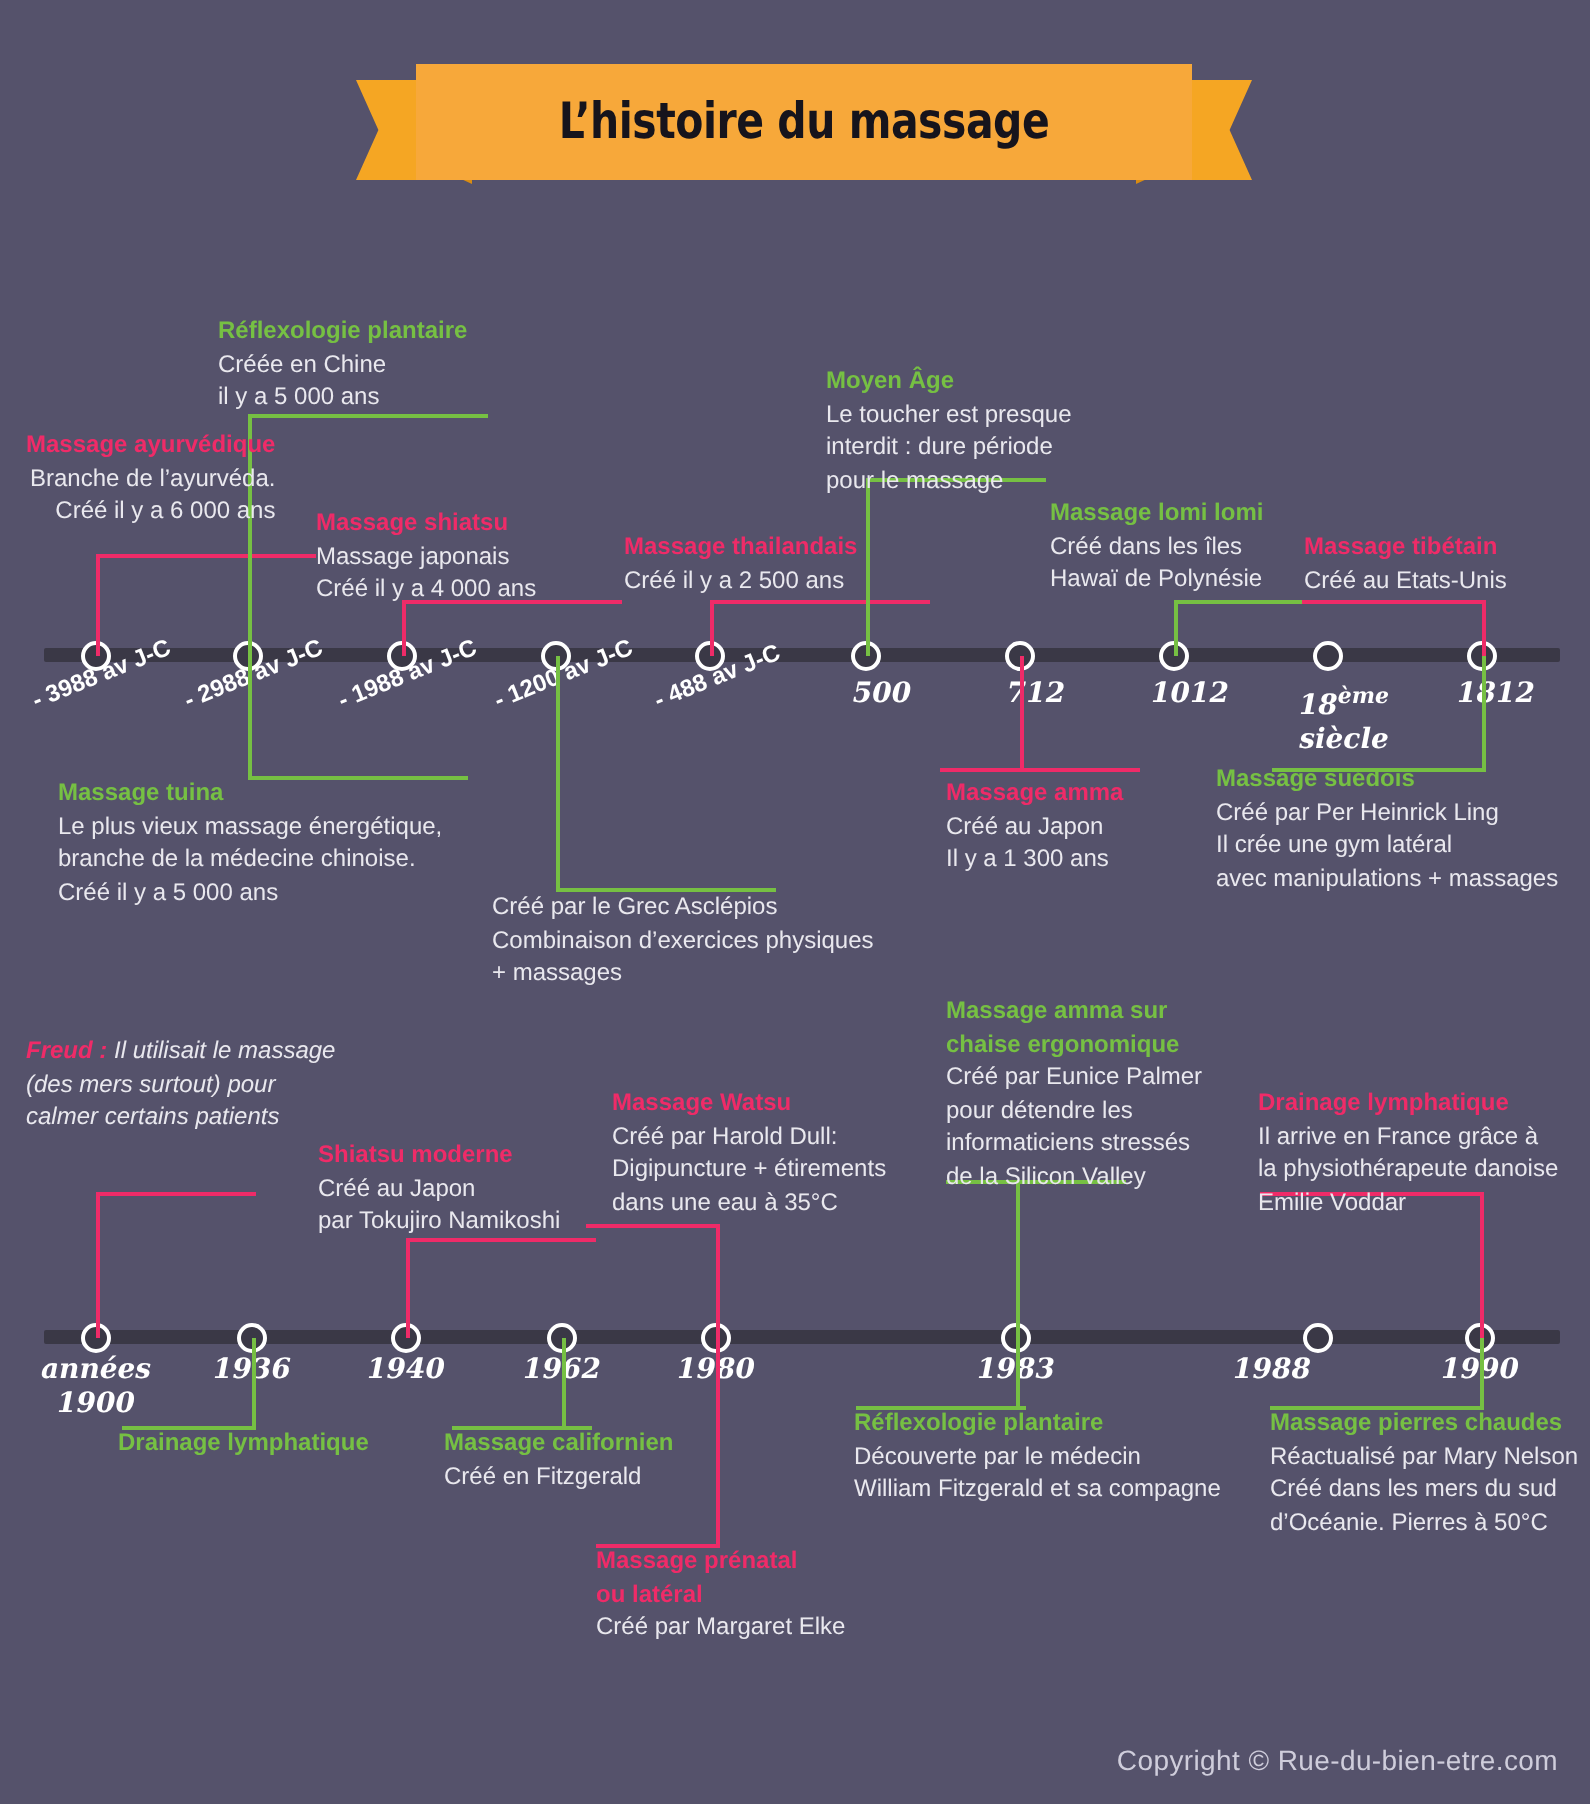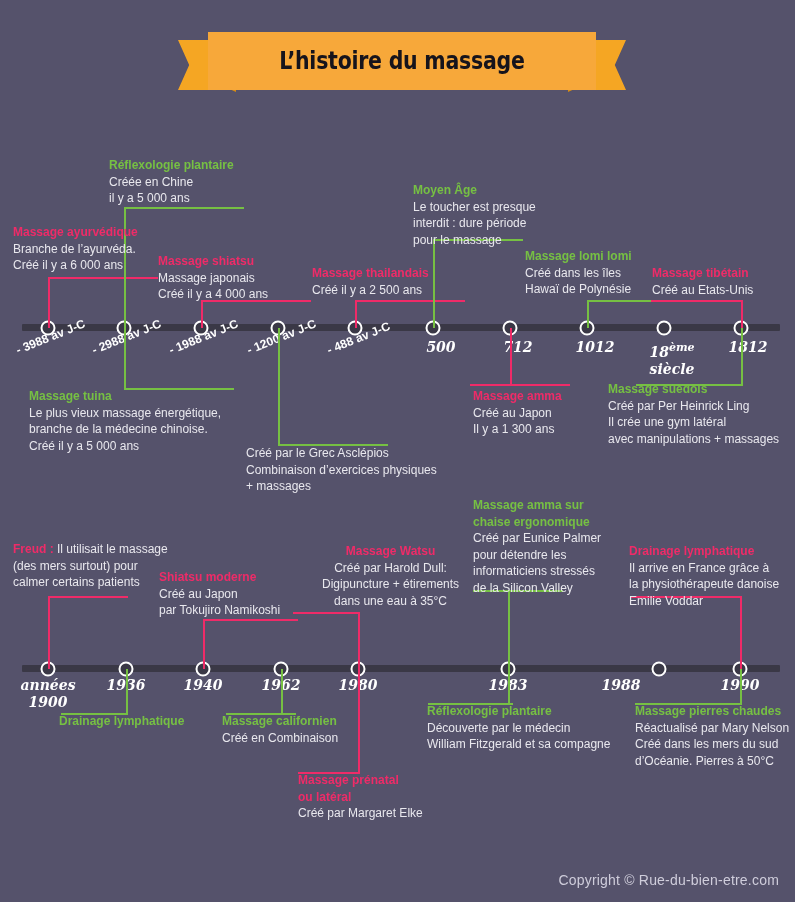--- a/index.html
+++ b/index.html
@@ -151,21 +151,21 @@
   </div>
   <div class="conn p" style="left:510px;top:328px;width:100px;height:58px;">
     <i class="v" style="left:0;top:0;height:58px;"></i>
       <i class="h" style="left:-40px;top:56px;width:100px;"></i>
   </div>
   <div class="conn g" style="left:741px;top:328px;width:105px;height:58px;">
     <i class="v" style="left:0;top:0;height:58px;"></i>
       <i class="h" style="left:-105px;top:56px;width:105px;"></i>
   </div>
 
-  <div class="blk" style="left:13px;top:224px;">
+  <div class="blk" style="left:13px;top:214px;text-align:right;">
     <span class="ttl p">Massage ayurvédique</span>
     <div>Branche de l’ayurvéda.</div>
     <div>Créé il y a 6 000 ans</div>
   </div>
 
   <div class="blk" style="left:109px;top:157px;">
     <span class="ttl g">Réflexologie plantaire</span>
     <div>Créée en Chine</div>
     <div>il y a 5 000 ans</div>
   </div>
@@ -238,21 +238,21 @@
 
   <div class="date ad" style="left:48px;top:677px;width:90px;">
     <span>années</span><br>
     <span>1900</span>
   </div>
   <div class="date ad" style="left:126px;top:677px;">1936</div>
   <div class="date ad" style="left:203px;top:677px;">1940</div>
   <div class="date ad" style="left:281px;top:677px;">1962</div>
   <div class="date ad" style="left:358px;top:677px;">1980</div>
   <div class="date ad" style="left:508px;top:677px;">1983</div>
-  <div class="date ad" style="left:621px;top:677px;">1988</div>
+  <div class="date ad" style="left:636px;top:677px;">1988</div>
   <div class="date ad" style="left:740px;top:677px;">1990</div>
 
   <div class="conn p" style="left:48px;top:596px;width:80px;height:73px;">
     <i class="h" style="left:0;top:0;width:80px;"></i>
       <i class="v" style="left:0;top:0;height:73px;"></i>
   </div>
   <div class="conn p" style="left:203px;top:619px;width:95px;height:50px;">
     <i class="h" style="left:0;top:0;width:95px;"></i>
       <i class="v" style="left:0;top:0;height:50px;"></i>
   </div>
@@ -283,33 +283,33 @@
   </div>
   <div class="conn g" style="left:508px;top:669px;width:85px;height:36px;">
     <i class="v" style="left:0;top:0;height:36px;"></i>
       <i class="h" style="left:-80px;top:34px;width:85px;"></i>
   </div>
   <div class="conn g" style="left:740px;top:669px;width:105px;height:36px;">
     <i class="v" style="left:0;top:0;height:36px;"></i>
       <i class="h" style="left:-105px;top:34px;width:105px;"></i>
   </div>
 
-  <div class="blk" style="left:13px;top:541px;">
+  <div class="blk" style="left:13px;top:517px;font-style:italic;">
     <div><span class="inl p">Freud :</span><span> Il utilisait le massage</span></div>
     <div>(des mers surtout) pour</div>
     <div>calmer certains patients</div>
   </div>
 
   <div class="blk" style="left:159px;top:569px;">
     <span class="ttl p">Shiatsu moderne</span>
     <div>Créé au Japon</div>
     <div>par Tokujiro Namikoshi</div>
   </div>
 
-  <div class="blk" style="left:322px;top:543px;text-align:center;">
+  <div class="blk" style="left:306px;top:543px;">
     <span class="ttl p">Massage Watsu</span>
     <div>Créé par Harold Dull:</div>
     <div>Digipuncture + étirements</div>
     <div>dans une eau à 35°C</div>
   </div>
 
   <div class="blk" style="left:473px;top:497px;">
     <span class="ttl g">Massage amma sur</span>
     <span class="ttl g">chaise ergonomique</span>
     <div>Créé par Eunice Palmer</div>
@@ -324,21 +324,21 @@
     <div>la physiothérapeute danoise</div>
     <div>Emilie Voddar</div>
   </div>
 
   <div class="blk" style="left:59px;top:713px;">
     <span class="ttl g">Drainage lymphatique</span>
   </div>
 
   <div class="blk" style="left:222px;top:713px;">
     <span class="ttl g">Massage californien</span>
-    <div>Créé en Combinaison</div>
+    <div>Créé en Fitzgerald</div>
   </div>
 
   <div class="blk" style="left:298px;top:772px;">
     <span class="ttl p">Massage prénatal</span>
     <span class="ttl p">ou latéral</span>
     <div>Créé par Margaret Elke</div>
   </div>
 
   <div class="blk" style="left:427px;top:703px;">
     <span class="ttl g">Réflexologie plantaire</span>

